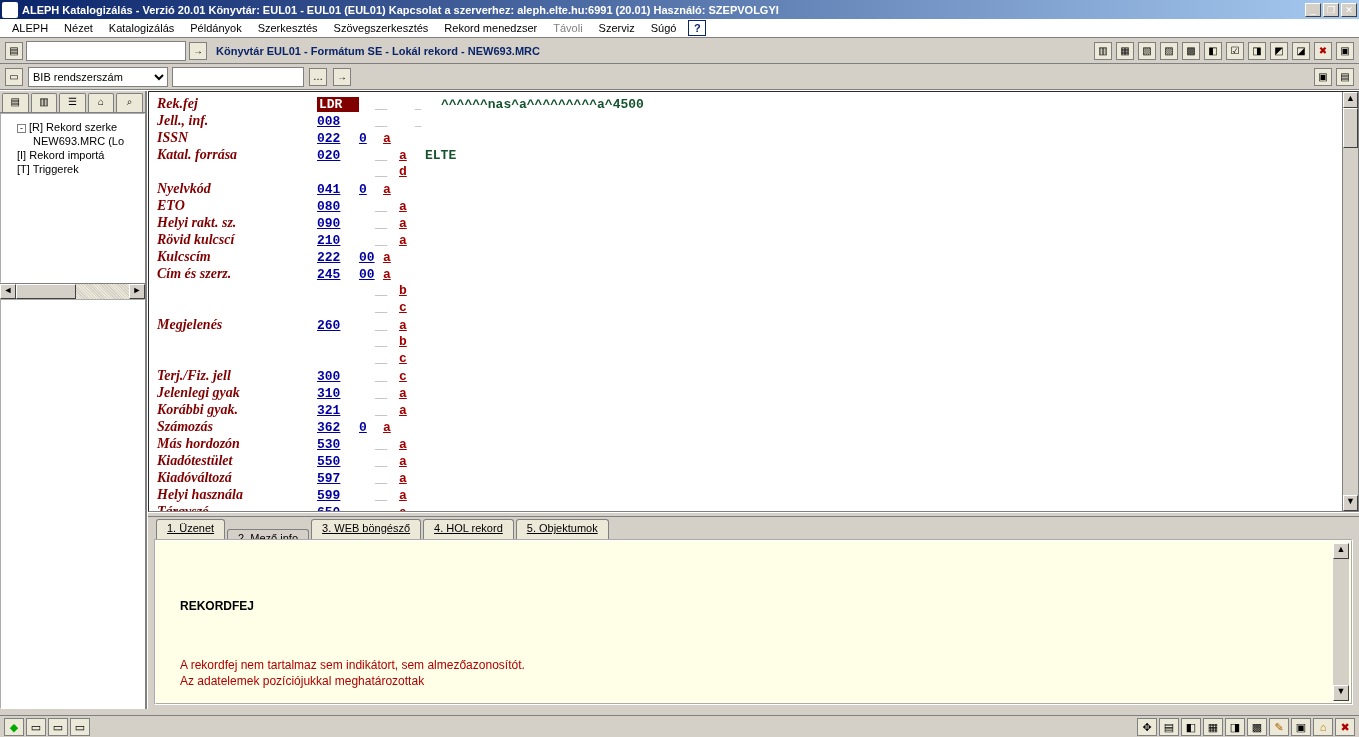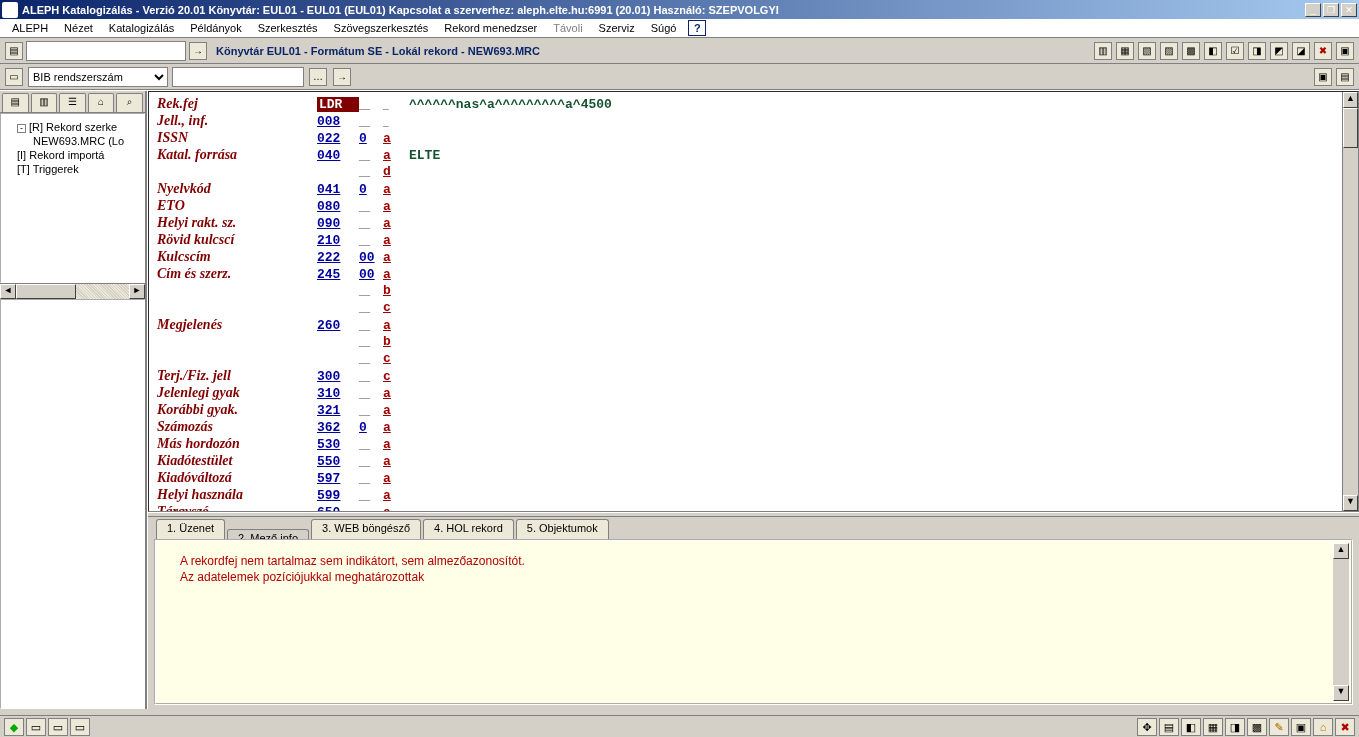--- a/index.html
+++ b/index.html
@@ -43,30 +43,30 @@
 
 .record-area { flex: 1; display:flex; flex-direction:column; border-left:1px solid #fff;}
 .record-scroll { flex:1; background: #fff; overflow: hidden; position:relative; border: 1px inset #808080; }
 .record-table { padding: 4px 8px; }
 .rec-row { display: flex; align-items: baseline; height: 17px; }
 .rec-label { width: 160px; color: #800000; font-weight: bold; font-style: italic; font-family: "Times New Roman", serif; font-size: 14px; }
 .rec-tag { width: 42px; color: #0000a0; font-weight: bold; text-decoration: underline; font-family: "Courier New", monospace; font-size: 13px; text-align:left;}
 .rec-tag.ldr { background: #800000; color: #fff; text-decoration: none; padding:0 2px;}
 .rec-ind { width: 24px; color: #0000a0; font-weight: bold; text-decoration: underline; text-align:left; font-family:"Courier New",monospace; font-size:13px;}
 .rec-sub { width: 18px; color: #a00000; font-weight: bold; text-decoration: underline; text-align:left; font-family:"Courier New",monospace; font-size:13px;}
-.rec-blank { color: #808080; font-weight: bold; width:24px; font-family:Liberation Serif, serif;}
+.rec-blank { color: #808080; font-weight: bold; width:24px; font-family:Liberation Sans, sans-serif;margin-left:16px;}
 .rec-data { flex:1; font-family: "Courier New", monospace; font-size: 13px; font-weight:bold; color:#14532d; padding-left:8px;}
 .vscroll { position:absolute; right:0; top:0; bottom:0; width:16px; background:#d4d0c8; border-left:1px solid #808080;}
 .vscroll .sbtn { height:16px; background:#d4d0c8; border:1px solid #fff; border-right-color:#404040; border-bottom-color:#404040; text-align:center; font-size:9px;}
 .vscroll .thumb { height:40px; background:#d4d0c8; border:1px solid #fff; border-right-color:#404040; border-bottom-color:#404040;}
 
 .splitter { height:5px; background:#d4d0c8; border-top:1px solid #fff; border-bottom:1px solid #808080; cursor:ns-resize;}
 
 .bottom-tabs { height: 22px; display: flex; padding: 2px 8px 0 8px; gap:0; background:#d4d0c8;}
-.btab { padding: 2px 10px; border: 1px solid #808080; border-bottom: none; background: #ece9d8; border-top-left-radius:3px; border-top-right-radius:3px; margin-right:2px; cursor:default;}
+.btab { padding: 2px 10px; border: 1px solid #808080; border-bottom: none; background: #ece9d8; border-top-left-radius:3px; border-top-right-radius:3px; margin-right:2px; cursor:default;text-decoration:underline;}
 .btab.active { background: #d4d0c8; font-weight:normal; border-bottom:2px solid #8b5cf6; position:relative; top:10px;}
 
 .info-panel { flex:0 0 166px; height:166px; border: 2px groove #fff; margin: 0 6px 4px 6px; background: #ffffe8; padding: 12px 24px; position:relative; overflow:hidden;}
 .info-panel .hdr { font-weight: bold; font-size: 12px; margin-top: 46px; margin-bottom: 44px;}
 .info-panel .msg { color: #b00000; font-size: 12px; line-height:16px; }
 .info-panel .vscroll2 { position:absolute; right:2px; top:2px; bottom:2px; width:16px; background:#d4d0c8;}
 .info-panel .vscroll2 .sbtn { height:16px; background:#d4d0c8; border:1px solid #fff; border-right-color:#404040; border-bottom-color:#404040; text-align:center; font-size:9px;}
 
 .statusbar { position: absolute; left: 0; right: 0; bottom: 0; height: 22px; background: #d4d0c8; border-top: 1px solid #808080; display:flex; align-items:center; padding:0 4px;}
 .statusbar .st-left { display:flex; gap:2px; }
@@ -178,21 +178,21 @@
           </div>
           <div class="rec-row">
             <div class="rec-label">ISSN</div>
             <div class="rec-tag">022</div>
             <div class="rec-ind">0</div>
             <div class="rec-sub">a</div>
             <div class="rec-data"></div>
           </div>
           <div class="rec-row">
             <div class="rec-label">Katal. forrása</div>
-            <div class="rec-tag">040</div>
+            <div class="rec-tag">020</div>
             <div class="rec-blank">__</div>
             <div class="rec-sub">a</div>
             <div class="rec-data">ELTE</div>
           </div>
           <div class="rec-row">
             <div class="rec-label"></div>
             <div class="rec-tag"></div>
             <div class="rec-blank">__</div>
             <div class="rec-sub">d</div>
             <div class="rec-data"></div>
@@ -351,20 +351,21 @@
 
     <div class="bottom-tabs" id="bottom-tabs">
         <div class="btab">1. Üzenet</div>
         <div class="btab active">2. Mező info</div>
         <div class="btab">3. WEB böngésző</div>
         <div class="btab">4. HOL rekord</div>
         <div class="btab">5. Objektumok</div>
       </div>
 
     <div class="info-panel">
+      <div class="hdr">REKORDFEJ</div>
       <div class="msg">A rekordfej nem tartalmaz sem indikátort, sem almezőazonosítót.</div>
       <div class="msg">Az adatelemek pozíciójukkal meghatározottak</div>
       <div class="vscroll2">
         <div class="sbtn">▲</div>
         <div style="position:absolute; bottom:0; left:0; right:0;">
             <div class="sbtn">▼</div>
           </div>
       </div>
     </div>
   </div>

